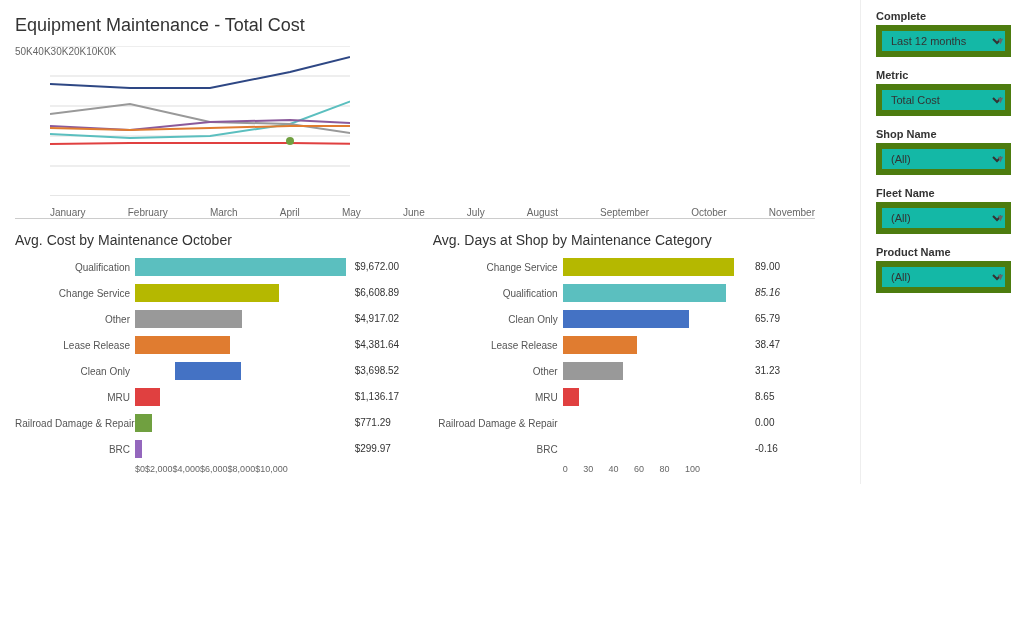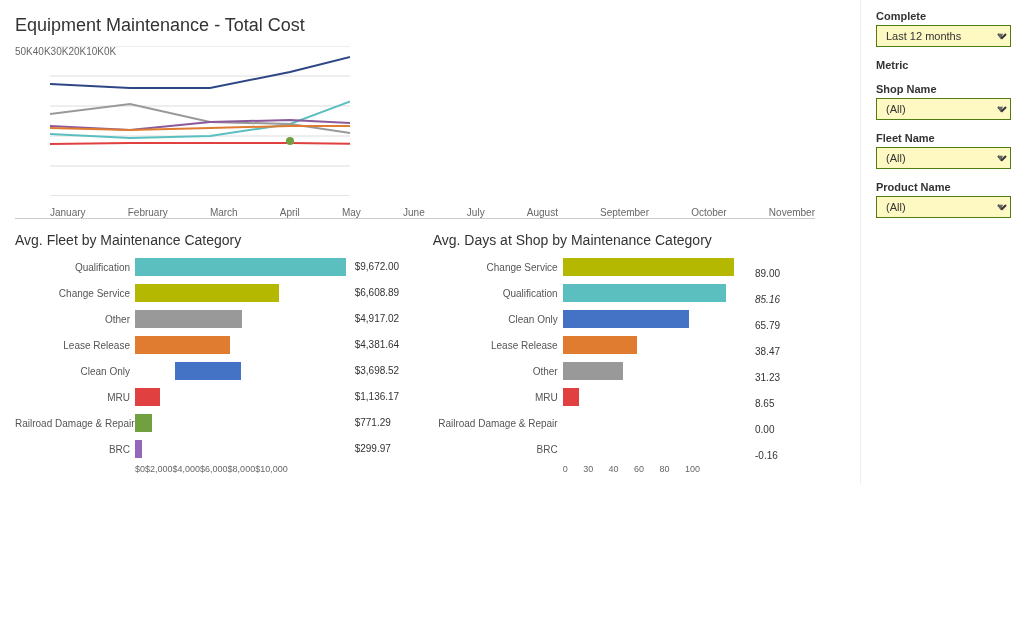--- a/index.html
+++ b/index.html
@@ -38,28 +38,28 @@
     .bar { height: 100%; display: inline-block; }
     
     .bar-value { position: absolute; right: -60px; top: 0; font-size: 10px; color: #333; white-space: nowrap; width: 58px; text-align: left; line-height: 18px; }
     
     .bar-chart-x-axis { display: flex; justify-content: space-between; margin-left: 120px; font-size: 9px; color: #666; margin-top: 2px; padding-right: 65px; }
     
     .right-bar-chart-container { margin-left: 0; }
     
     .right-bar-label { width: 130px; }
     
-    .right-bar-value { right: -55px; width: 55px; margin-top: 7px; }
+    .right-bar-value { right: -55px; width: 55px; }
     
     
     .control-group { margin-bottom: 12px; }
     .control-label { font-size: 11px; color: #333; margin-bottom: 3px; font-weight: bold; }
     .select-wrapper { position: relative; display: inline-block; width: 135px; }
     .select-wrapper::after { content: '▼'; position: absolute; right: 6px; top: 50%; transform: translateY(-50%); font-size: 9px; color: #666; pointer-events: none; }
-    select { width: 135px; border: 1px solid #4d7c0f; background: #fef9c3; padding: 3px 22px 3px 5px; font-size: 11px; color: #333; cursor: pointer; }
+    select { width: 135px; border: 6px solid #4d7c0f; background: #14b8a6; padding: 3px 22px 3px 5px; font-size: 11px; color: #333; cursor: pointer; }
   </style>
 </head>
 <body>
 
 <div class="main-container">
 
   <div class="left-panel">
     <h1 class="chart-title">Equipment Maintenance - Total Cost</h1>
 
     <div class="line-chart-area">
@@ -181,21 +181,21 @@
         <span>August</span>
         <span>September</span>
         <span>October</span>
         <span>November</span>
       </div>
     </div>
 
     <div class="bottom-charts">
 
       <div class="bar-chart-section" style="flex:1; padding-right:70px;">
-        <div class="bar-chart-title">Avg. Fleet by Maintenance Category</div>
+        <div class="bar-chart-title">Avg. Cost by Maintenance October</div>
         <div class="bar-chart-container">
 
           <div id="avg-cost-rows">
               <div class="bar-row">
     <div class="bar-label">Qualification</div>
     <div class="bar-area" style="position:relative;">
       <div class="bar" style="width:96.72%;background:#5bbfbf;height:100%;"></div>
       <span class="bar-value">$9,672.00</span>
     </div>
   </div>
@@ -341,20 +341,25 @@
       <div class="control-label">Complete</div>
       <div class="select-wrapper">
         <select>
           <option>Last 12 months</option>
         </select>
       </div>
     </div>
 
     <div class="control-group">
       <div class="control-label">Metric</div>
+      <div class="select-wrapper">
+        <select>
+          <option>Total Cost</option>
+        </select>
+      </div>
     </div>
 
     <div class="control-group">
       <div class="control-label">Shop Name</div>
       <div class="select-wrapper">
         <select>
           <option>(All)</option>
         </select>
       </div>
     </div>

